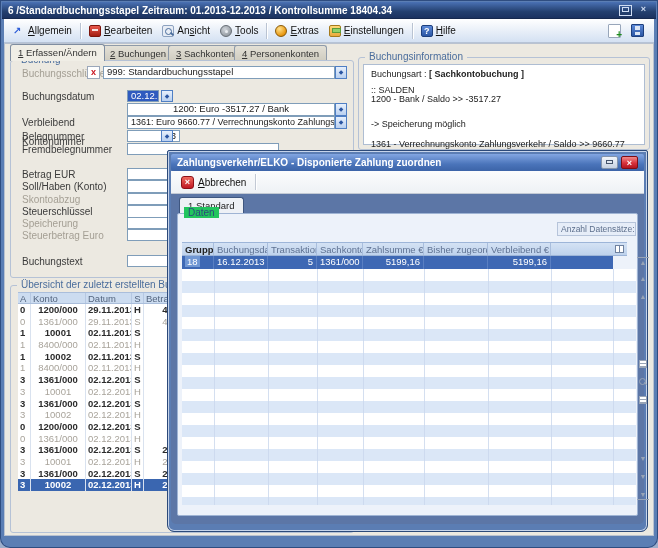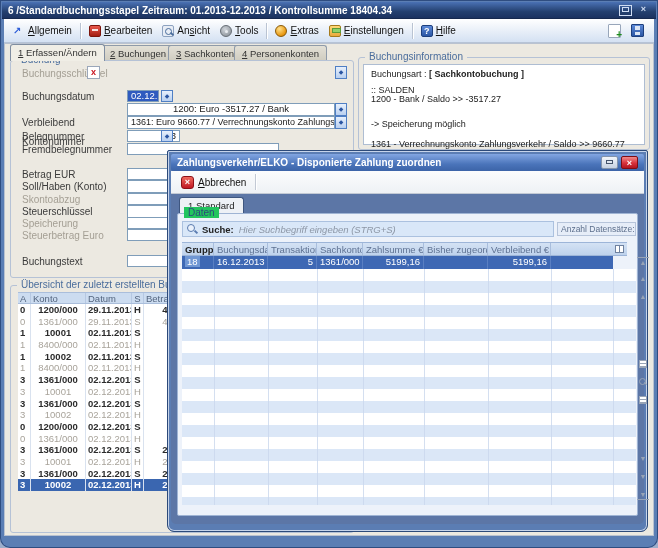--- a/index.html
+++ b/index.html
@@ -198,20 +198,21 @@
  <div class="tab active" style="left:10px;top:44px;"><span><u>1</u> Erfassen/Ändern</span></div>
  <div class="tab" style="left:102px;top:45px;"><span><u>2</u> Buchungen</span></div>
  <div class="tab" style="left:168px;top:45px;"><span><u>3</u> Sachkonten</span></div>
  <div class="tab" style="left:234px;top:45px;"><span><u>4</u> Personenkonten</span></div>
 
  <div class="grp" style="left:10px;top:60px;width:344px;height:218px;">
    <span class="grp-title">Buchung</span>
  </div>
  <span class="lbl dis" style="left:22px;top:68px;">Buchungsschlüssel</span>
  <span class="redx" style="left:87px;top:66px;">x</span>
+ <div class="inp" style="left:103px;top:66px;width:232px;height:13px;">999: Standardbuchungsstapel</div>
  <span class="cbtn" style="left:335px;top:66px;height:13px;">◆</span>
 
  <span class="lbl" style="left:22px;top:91px;">Buchungsdatum</span>
  <div class="inp sel" style="left:127px;top:90px;width:32px;height:12px;">02.12.2013</div>
  <span class="cbtn" style="left:161px;top:90px;height:12px;">◆</span>
 
  <span class="lbl" style="left:22px;top:96px;margin-top:40px;">Kontonummer</span>
  <div class="inp center" style="left:127px;top:103px;width:208px;height:13px;">1200: Euro -3517.27 / Bank</div>
  <span class="cbtn" style="left:335px;top:103px;height:13px;">◆</span>
 
@@ -398,25 +399,20 @@
      <span class="dtool">
        <span class="ico-cancel">×</span>
        <span><u>A</u>bbrechen</span>
      </span>
      <span class="dsep"></span>
    </div>
    <div class="dcontent">
      <div class="dtab"><span><u>1</u> Standard</span></div>
      <div class="dgrp">
        <span class="dgrp-title">Daten</span>
-       <div class="searchbar">
-         <span class="ico-mag"></span>
-         <span class="search-label">Suche:</span>
-         <span class="search-ph">Hier Suchbegriff eingeben (STRG+S)</span>
-       </div>
        <div class="countbox">Anzahl Datensätze: 1</div>
        <div class="dhead">
          <span class="d-gruppe h-gruppe">Gruppe</span>
          <span class="d-datum">Buchungsdatum</span>
          <span class="d-trans">Transaktion</span>
          <span class="d-sach">Sachkonto</span>
          <span class="d-zahl">Zahlsumme €</span>
          <span class="d-bisher">Bisher zugeordnet</span>
          <span class="d-verb">Verbleibend €</span>
          <span class="d-fill"></span>

